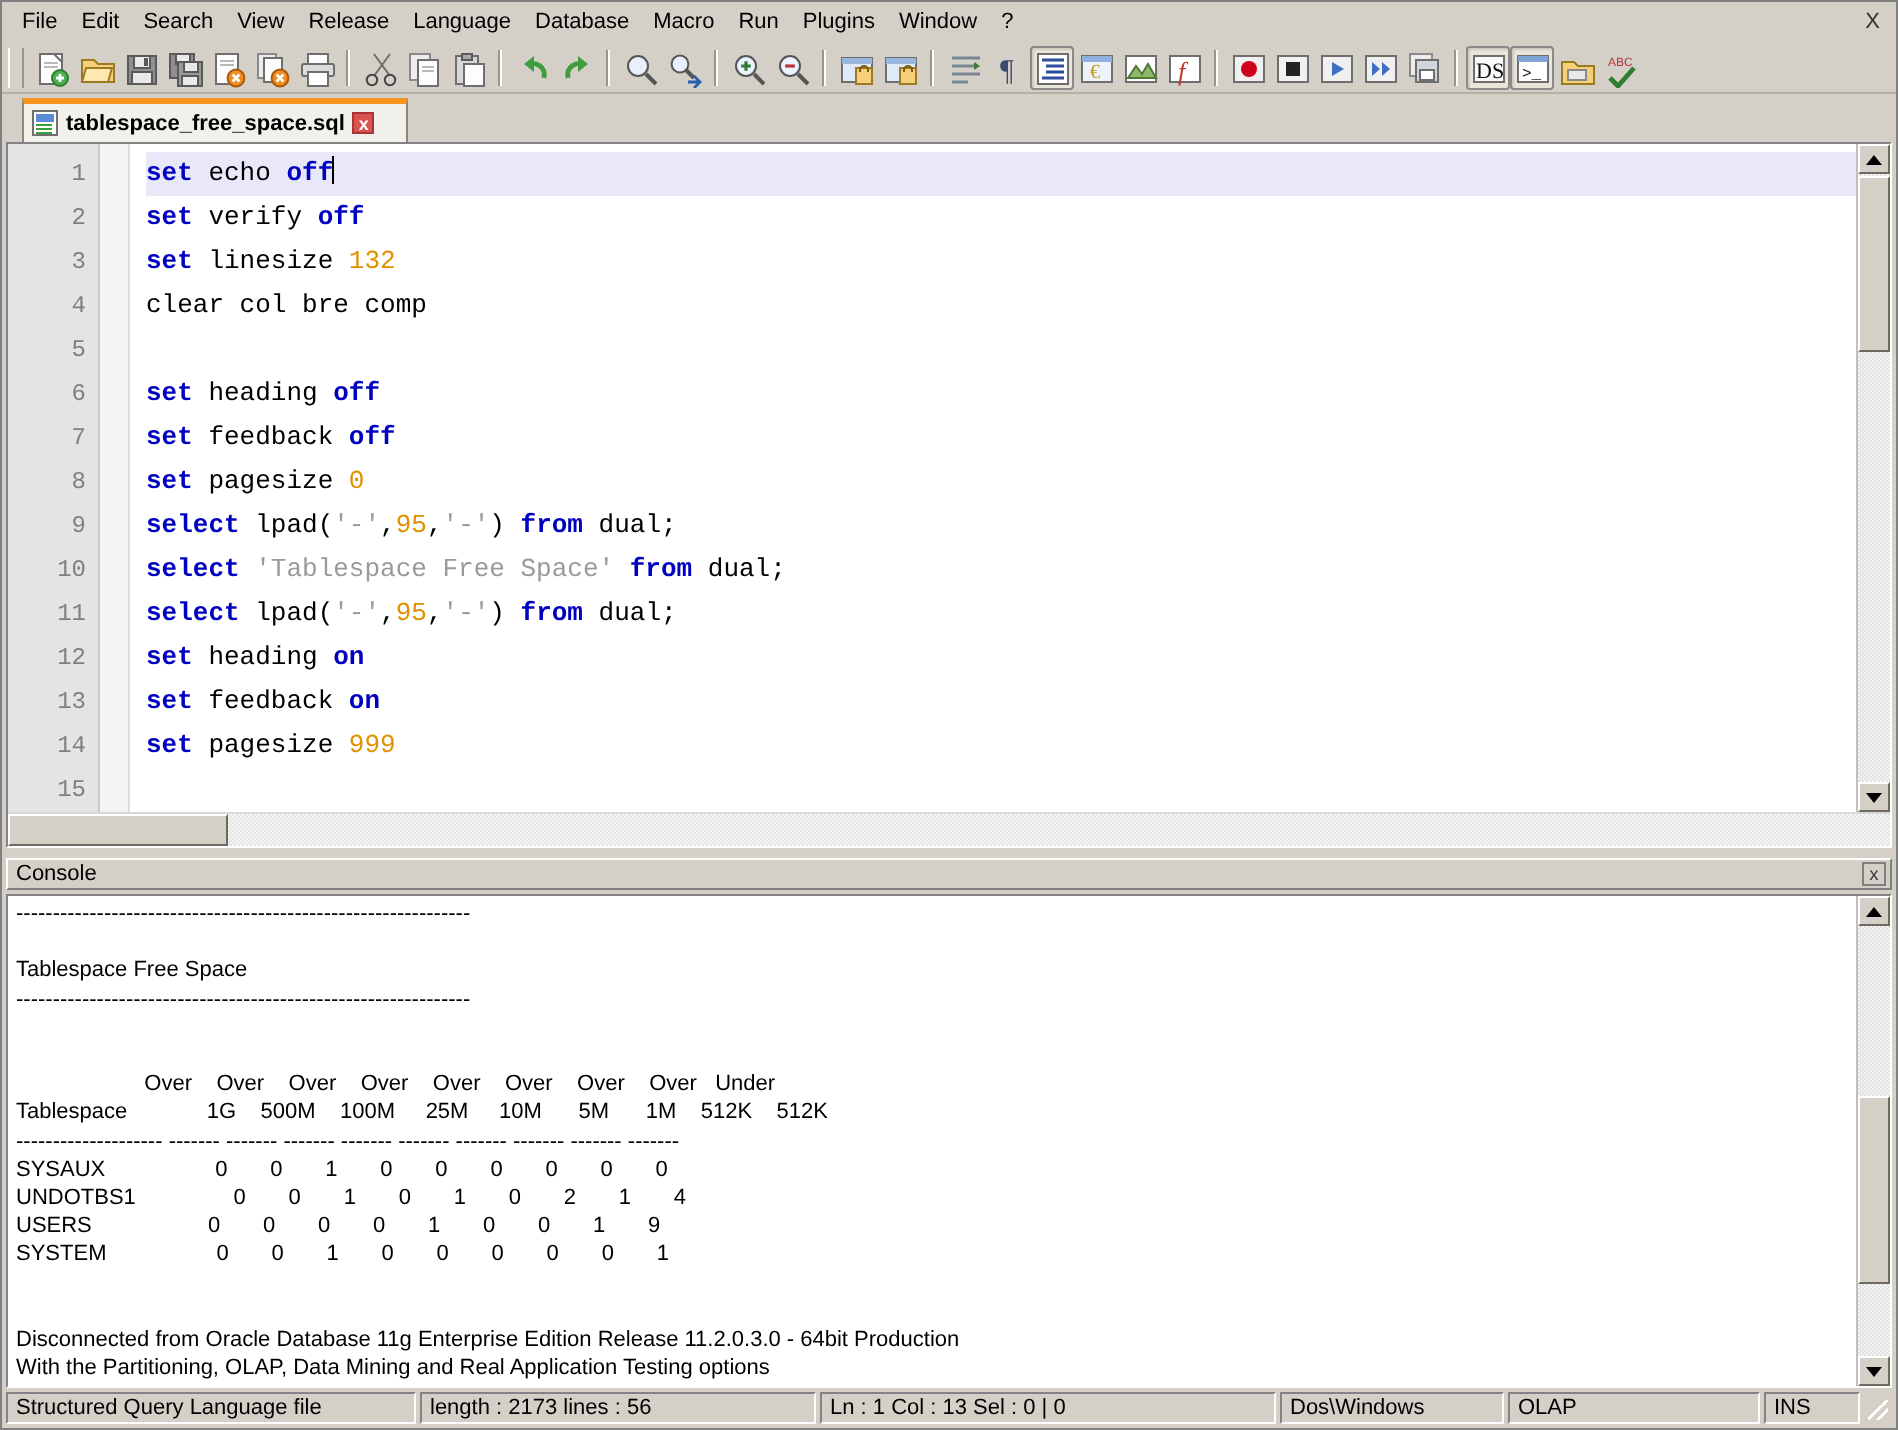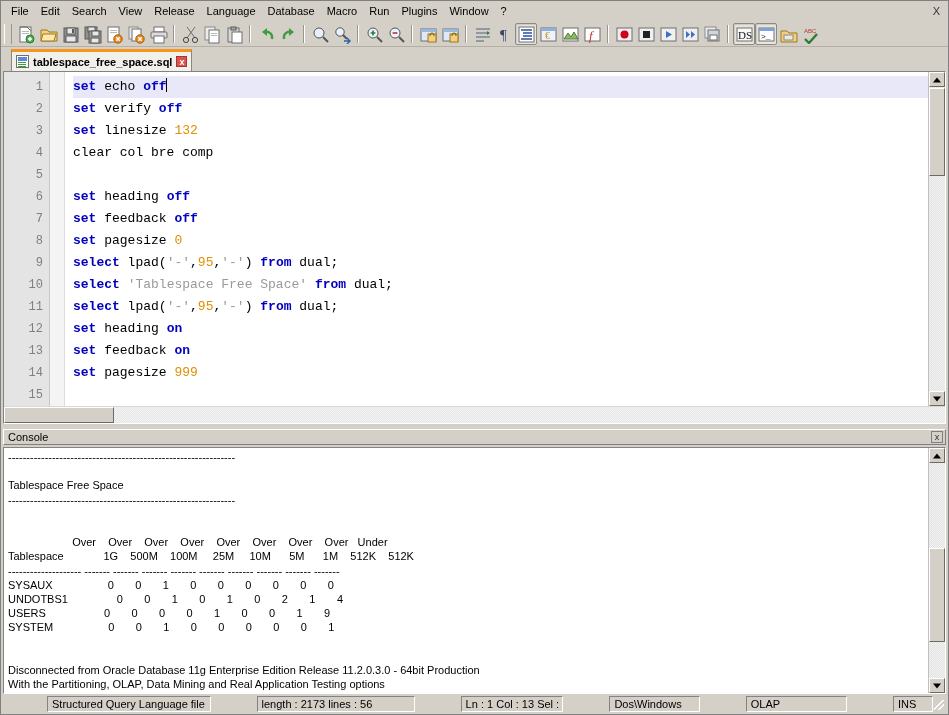--- a/index.html
+++ b/index.html
@@ -79,21 +79,21 @@
   .tbsep{width:1px;height:18px;margin:0 4px;background:#9a958c;border-right:1px solid #fff;}
   .tb.pressed{border-color:#8a8a8a;background:#e9e5da;box-shadow:inset 1px 1px 1px rgba(0,0,0,.12);}
 
   
   .tabbar{
     height:24px;flex:0 0 24px;background:#d4d0c8;
     display:flex;align-items:flex-end;padding-left:10px;box-sizing:border-box;
   }
   .tab{
     height:22px;display:flex;align-items:center;gap:4px;
-    padding:0 4px 0 4px;
+    padding:0 16px 0 4px;
     background:#f2f0ea;
     border:1px solid #8b8680;border-bottom:none;
     border-top:3px solid #f7941d;
     box-sizing:border-box;
     font-size:11px;font-weight:bold;color:#000;
   }
   .tab-ico{width:13px;height:13px;background:#fff;border:1px solid #6f6f6f;position:relative;box-sizing:border-box;}
   .tab-ico:before{content:"";position:absolute;left:1px;top:1px;right:1px;height:4px;background:#5b8ad6;}
   .tab-ico:after{content:"";position:absolute;left:1px;top:6px;right:2px;height:1px;background:#3aa03a;
     box-shadow:0 2px 0 #3aa03a,0 4px 0 #3aa03a;}
@@ -188,21 +188,21 @@
   }
 
   
   .statusbar{
     height:20px;flex:0 0 20px;display:flex;align-items:stretch;
     background:#d4d0c8;box-sizing:border-box;padding:2px 2px 2px 2px;gap:2px;
   }
   .sb-cell{
     border:1px solid;border-color:#848284 #fff #fff #848284;
     box-sizing:border-box;font-size:11px;padding:1px 4px;
-    display:flex;align-items:center;white-space:nowrap;overflow:hidden;margin-left:44px;
+    display:flex;align-items:center;white-space:nowrap;overflow:hidden;
   }
   .sb-grip{width:14px;position:relative;}
   .sb-grip:after{
     content:"";position:absolute;right:2px;bottom:2px;width:10px;height:10px;
     background:
       linear-gradient(135deg,transparent 45%,#fff 45%,#fff 55%,transparent 55%),
       linear-gradient(135deg,transparent 70%,#fff 70%,#fff 80%,transparent 80%);
   }
 </style>
 </head>

